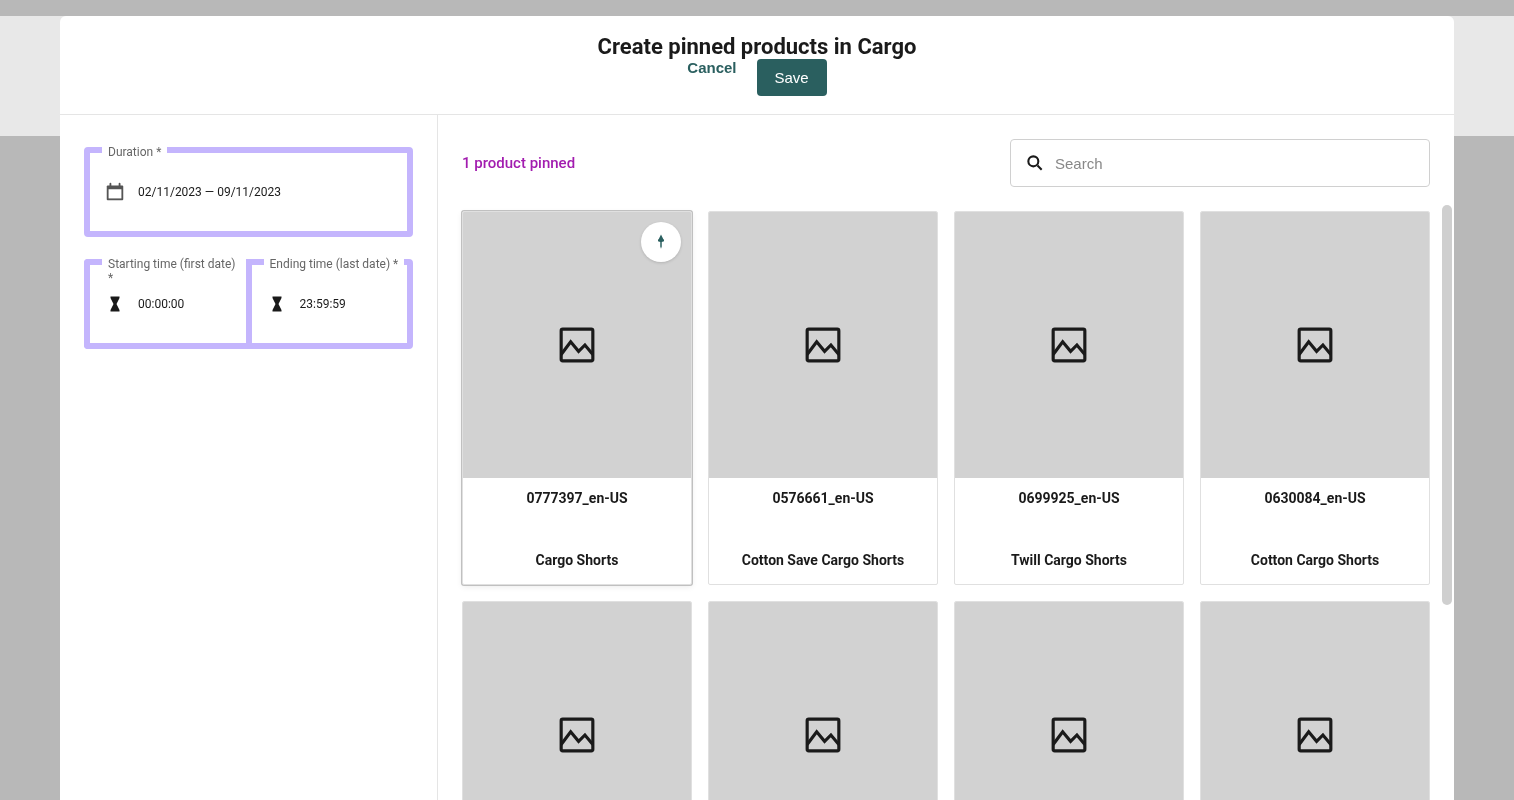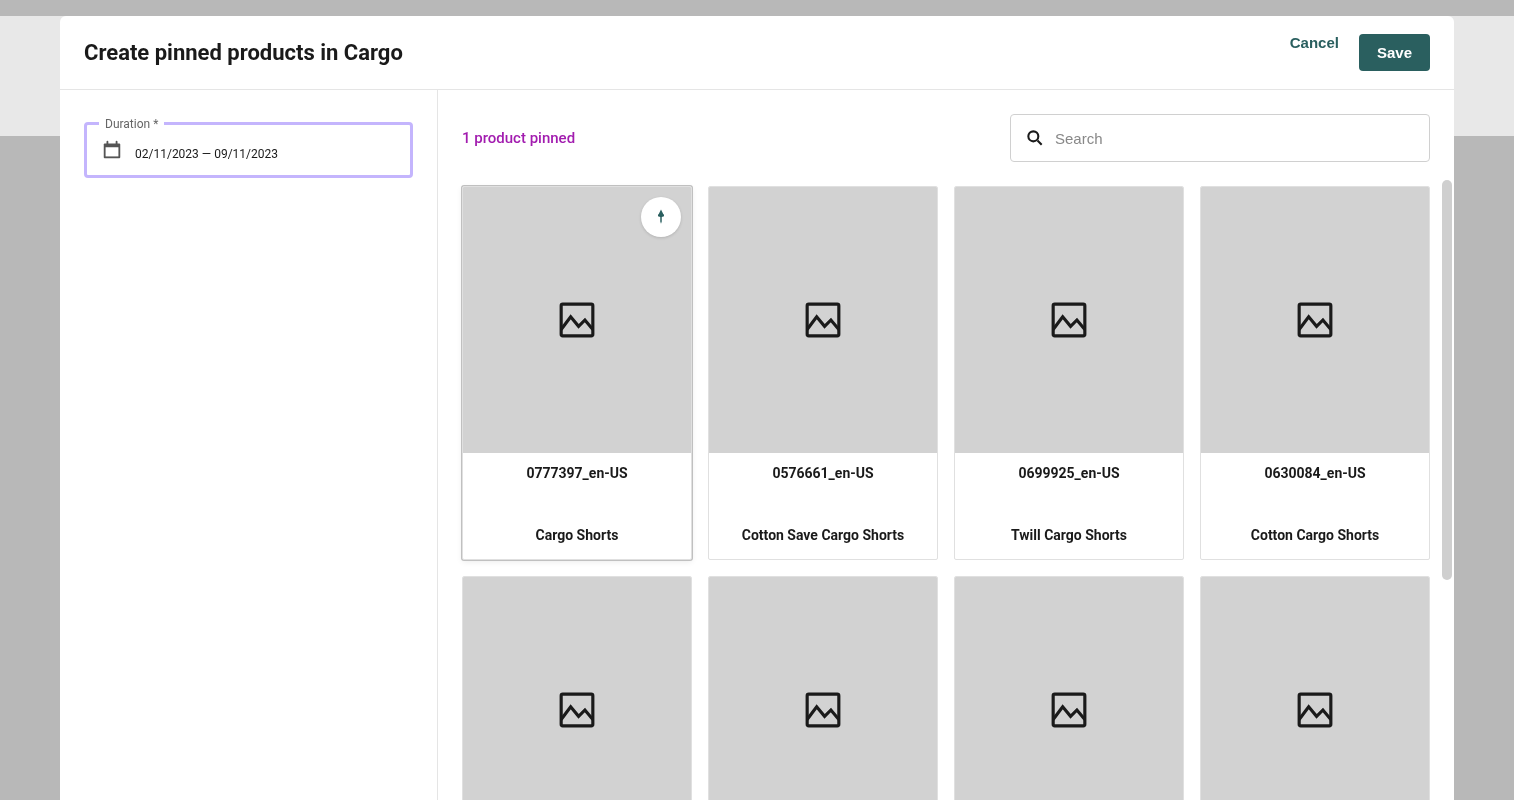--- a/index.html
+++ b/index.html
@@ -42,20 +42,21 @@
       display: flex;
       flex-direction: column;
       overflow: hidden;
     }
     .modal-header {
       display: flex;
       align-items: center;
       justify-content: space-between;
       padding: 18px 24px;
       border-bottom: 1px solid #e5e5e5;
+      flex-direction: column;
     }
     .modal-title {
       font-size: 22px;
       font-weight: 700;
       color: #1a1a1a;
     }
     .header-actions {
       display: flex;
       align-items: flex-start;
       gap: 20px;
@@ -66,42 +67,42 @@
       color: #2a5f5f;
       font-size: 15px;
       font-weight: 600;
       cursor: pointer;
     }
     .btn-save {
       background: #2a5f5f;
       border: none;
       color: #fff;
       font-size: 15px;
-      font-weight: 700;
+      font-weight: 400;
       padding: 10px 18px;
       border-radius: 4px;
       cursor: pointer;
     }
     .modal-body {
       display: flex;
       flex: 1;
       overflow: hidden;
     }
     .sidebar {
       width: 378px;
       border-right: 1px solid #e5e5e5;
       padding: 32px 24px;
     }
     .field-wrap {
       position: relative;
-      border: 3px solid #c4b5fd;
+      border: 6px solid #c4b5fd;
       border-radius: 4px;
-      padding: 14px 14px;
-      display: flex;
-      align-items: flex-end;
+      padding: 28px 14px;
+      display: flex;
+      align-items: center;
       gap: 12px;
       margin-bottom: 22px;
     }
     .field-label {
       position: absolute;
       top: -8px;
       left: 12px;
       background: #fff;
       padding: 0 6px;
       font-size: 12px;
@@ -265,20 +266,40 @@
           <svg width="22" height="22" viewBox="0 0 24 24" fill="#555">
             <rect x="3" y="5" width="18" height="16" rx="1" fill="#555"></rect>
             <rect x="5" y="9" width="14" height="10" fill="#fff"></rect>
             <rect x="6" y="2" width="2" height="5" rx="1" fill="#555"></rect>
             <rect x="16" y="2" width="2" height="5" rx="1" fill="#555"></rect>
           </svg>
         </span>
         <span class="field-value">02/11/2023 — 09/11/2023</span>
       </div>
 
+      <div class="time-row">
+        <div class="field-wrap">
+          <span class="field-label">Starting time (first date) *</span>
+          <span class="field-icon">
+            <svg width="18" height="18" viewBox="0 0 24 24" fill="#1a1a1a">
+              <path d="M6 2h12v2l-4 8 4 8v2H6v-2l4-8-4-8V2z"></path>
+            </svg>
+          </span>
+          <span class="field-value">00:00:00</span>
+        </div>
+        <div class="field-wrap">
+          <span class="field-label">Ending time (last date) *</span>
+          <span class="field-icon">
+            <svg width="18" height="18" viewBox="0 0 24 24" fill="#1a1a1a">
+              <path d="M6 2h12v2l-4 8 4 8v2H6v-2l4-8-4-8V2z"></path>
+            </svg>
+          </span>
+          <span class="field-value">23:59:59</span>
+        </div>
+      </div>
 
     </div>
 
     <div class="main">
       <div class="main-header">
         <div class="pinned-count">1 product pinned</div>
         <div class="search-wrap">
           <span>
             <svg width="20" height="20" viewBox="0 0 24 24" fill="none" stroke="#1a1a1a" stroke-width="2.5">
               <circle cx="10" cy="10" r="6"></circle>

